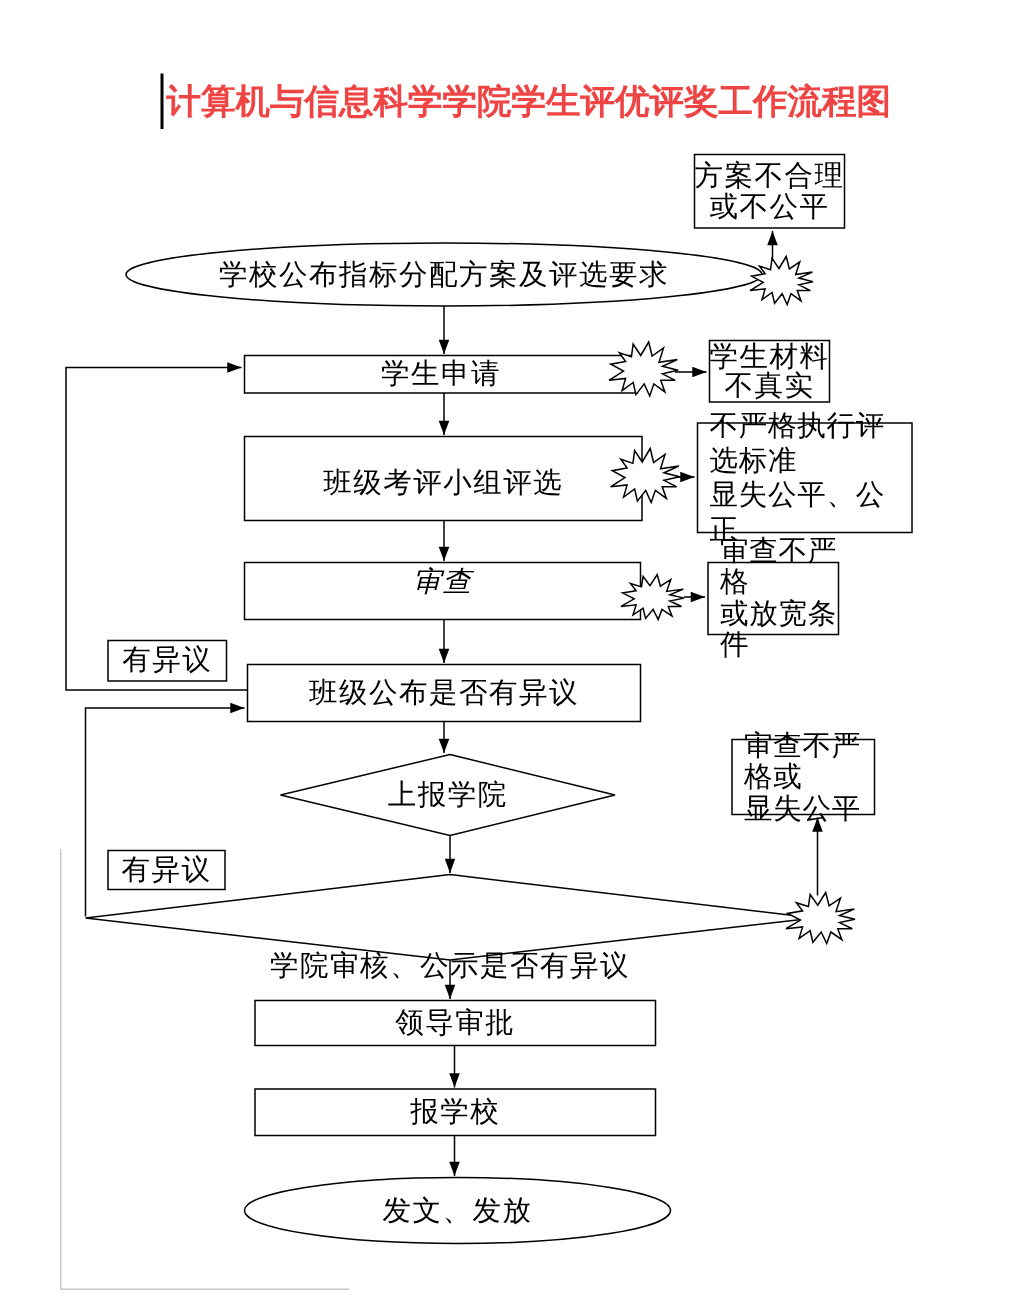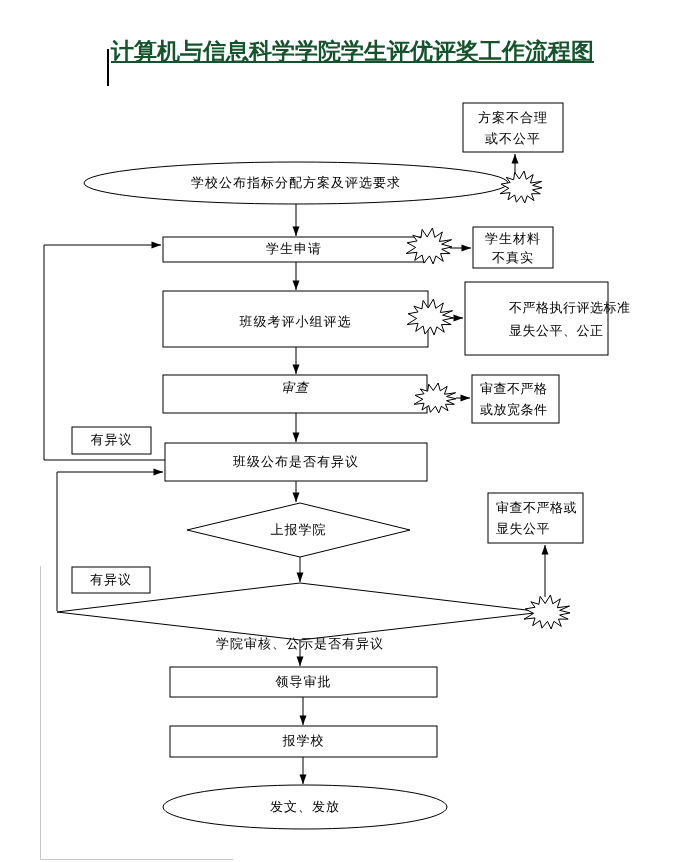--- a/index.html
+++ b/index.html
@@ -4,30 +4,30 @@
 <style>
   html,body{margin:0;padding:0;}
   body{
     width:673px;height:862px;position:relative;background:#ffffff;
     font-family:"DejaVu Sans","Liberation Sans",sans-serif;
     overflow:hidden;
   }
   #canvas{position:absolute;left:0;top:0;}
   .lbl{
     position:absolute;display:flex;align-items:center;justify-content:center;
-    text-align:center;font-size:13px;color:#000;letter-spacing:1px;line-height:1.3;
+    text-align:center;font-size:19px;color:#000;letter-spacing:1px;line-height:1.3;
   }
   .col{flex-direction:column;}
   .leftal{align-items:flex-start;text-align:left;letter-spacing:0.5px;}
   .lh21 > div{line-height:21px;}
   .lh19 > div{line-height:19px;}
   .lh23 > div{line-height:23px;}
   #title-text{
-    position:absolute;left:111px;top:36px;
-    font-size:23px;font-weight:bold;color:#14532d;letter-spacing:0px;white-space:nowrap;text-decoration:underline;
+    position:absolute;left:111px;top:52px;
+    font-size:23px;font-weight:bold;color:#ef4444;letter-spacing:0px;white-space:nowrap;
   }
   #title-cursor{position:absolute;left:107px;top:49px;width:2px;height:37px;background:#000;}
 </style>
 </head>
 <body>
 
 <svg id="canvas" width="673" height="862" viewBox="0 0 673 862">
   <defs>
     <marker id="arr" markerUnits="userSpaceOnUse" markerWidth="11" markerHeight="9" refX="10" refY="4" orient="auto">
       <path d="M0.5,0.5 L10,4 L0.5,7.5 Z" fill="#000"></path>
@@ -98,21 +98,21 @@
 <div class="lbl" style="left:163px;top:785px;width:284px;height:44px;">发文、发放</div>
 
 <div class="lbl col lh21" style="left:463px;top:103px;width:100px;height:49px;">
   <div>方案不合理</div>
   <div>或不公平</div>
 </div>
 <div class="lbl col lh19" style="left:473px;top:227px;width:80px;height:41px;">
   <div>学生材料</div>
   <div>不真实</div>
 </div>
-<div class="lbl col leftal lh23" style="left:465px;top:282px;width:135px;height:73px;padding-left:8px;margin-left:36px;">
+<div class="lbl col leftal lh23" style="left:465px;top:282px;width:135px;height:73px;padding-left:8px;">
   <div>不严格执行评选标准</div>
   <div>显失公平、公正</div>
 </div>
 <div class="lbl col leftal lh21" style="left:472px;top:375px;width:79px;height:48px;padding-left:8px;">
   <div>审查不严格</div>
   <div>或放宽条件</div>
 </div>
 <div class="lbl col leftal lh21" style="left:488px;top:493px;width:87px;height:50px;padding-left:8px;">
   <div>审查不严格或</div>
   <div>显失公平</div>

